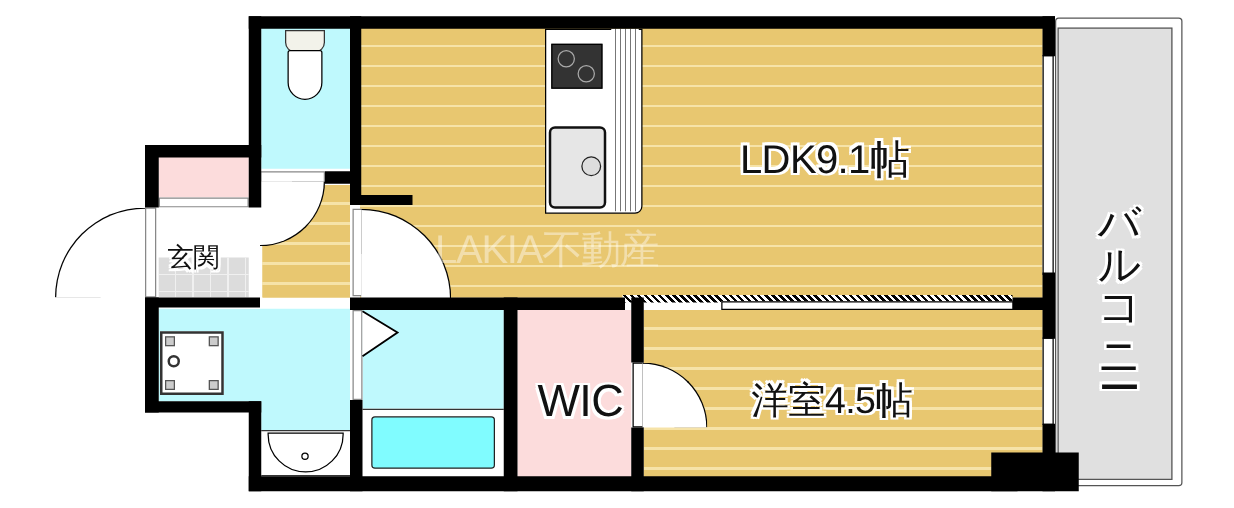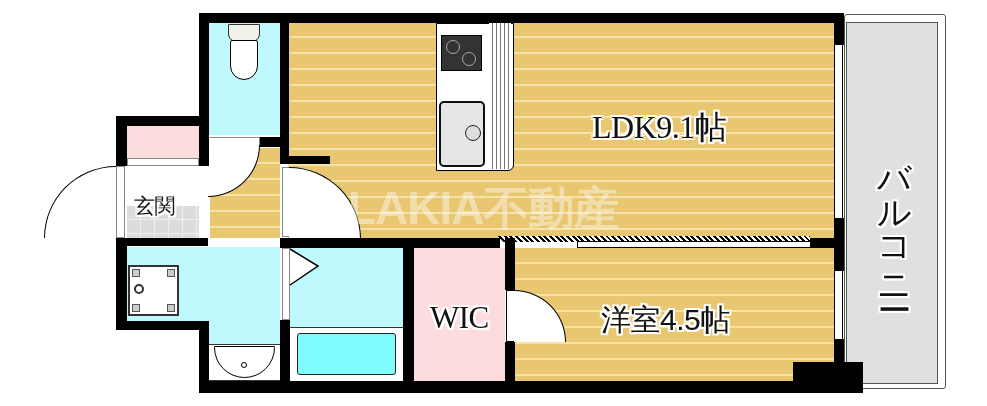--- a/index.html
+++ b/index.html
@@ -19,21 +19,21 @@
       repeating-linear-gradient(to bottom, transparent 0, transparent 13px, #f0f0f0 13px, #f0f0f0 14px);
   }
   .balcony { background:#e0e0e0; border:1px solid #555; }
   .label {
     position:absolute; color:#111; font-family:"Liberation Sans", sans-serif;
     text-shadow: -2px -2px 0 #fff, 2px -2px 0 #fff, -2px 2px 0 #fff, 2px 2px 0 #fff,
                  0 2px 0 #fff, 0 -2px 0 #fff, 2px 0 0 #fff, -2px 0 0 #fff;
     white-space:nowrap; letter-spacing:-0.5px;
   }
   .watermark {
-    position:absolute; color:rgba(255,255,255,0.42); font-weight:bold; font-size:46px;
+    position:absolute; color:rgba(255,255,255,0.42); font-weight:normal; font-size:32px;
     font-family:"Liberation Sans", sans-serif; letter-spacing:-1px; white-space:nowrap;
   }
   .door-swing { position:absolute; background:#fff; border:1.5px solid #000; box-sizing:border-box; }
   .win { position:absolute; background:#fff; border:1px solid #000; box-sizing:border-box; }
   .vtext { writing-mode:vertical-rl; text-orientation:upright; }
 </style>
 </head>
 <body>
 
 <div class="abs" style="left:844px;top:14px;width:102px;height:375px;border:1px solid #555;border-radius:3px;background:#fff;"></div>
@@ -47,33 +47,33 @@
 <div class="abs" style="left:436px;top:23px;width:78px;height:148px;background:#fff;border:1px solid #000;border-radius:0 0 6px 0;"></div>
 <div class="abs" style="left:489px;top:23px;width:22px;height:146px;background:repeating-linear-gradient(to right,#fff 0,#fff 3px,#777 3px,#777 4px);"></div>
 <div class="abs" style="left:441px;top:35px;width:41px;height:36px;background:#333;border:1px solid #000;">
   <div class="abs" style="left:4px;top:4px;width:14px;height:14px;border:1px solid #aaa;border-radius:50%;"></div>
   <div class="abs" style="left:20px;top:16px;width:14px;height:14px;border:1px solid #aaa;border-radius:50%;"></div>
 </div>
 <div class="abs" style="left:439px;top:101px;width:46px;height:66px;background:#e6e6e6;border:2px solid #111;border-radius:5px;">
   <div class="abs" style="left:24px;top:22px;width:16px;height:16px;border:1px solid #222;border-radius:50%;background:#ddd;"></div>
 </div>
 
-<div class="label" style="left:592px;top:106px;font-size:32px;font-family:Liberation Serif, serif;">LDK9.1帖</div>
+<div class="label" style="left:592px;top:106px;font-size:32px;">LDK9.1帖</div>
 
 <div class="win" style="left:834px;top:44px;width:9px;height:176px;"></div>
 
 <div class="abs floor-wood" style="left:515px;top:248px;width:319px;height:138px;"></div>
 <div class="label" style="left:601px;top:300px;font-size:30px;">洋室4.5帖</div>
 <div class="win" style="left:834px;top:270px;width:9px;height:70px;"></div>
 
 <div class="abs" style="left:498px;top:236px;width:312px;height:6px;background:repeating-linear-gradient(45deg,#000 0,#000 2px,#fff 2px,#fff 4px);"></div>
 <div class="abs" style="left:577px;top:241px;width:234px;height:7px;background:#fff;border:1px solid #000;"></div>
 
 <div class="abs floor-pink" style="left:414px;top:248px;width:91px;height:138px;"></div>
-<div class="label" style="left:430px;top:300px;font-size:31px;font-family:Liberation Serif, serif;">WIC</div>
+<div class="label" style="left:430px;top:300px;font-size:36px;">WIC</div>
 <div class="abs" style="left:506px;top:290px;width:9px;height:52px;background:#fff;border:1px solid #000;"></div>
 <div class="door-swing" style="left:514px;top:290px;width:52px;height:52px;border-radius:0 52px 0 0;border-left:none;border-bottom:none;"></div>
 
 <div class="abs floor-blue" style="left:209px;top:22px;width:71px;height:113px;"></div>
 <div class="abs" style="left:228px;top:24px;width:32px;height:57px;">
   <div class="abs" style="left:0;top:0;width:32px;height:18px;background:#f2f2ea;border:1px solid #333;border-radius:0 0 8px 8px;"></div>
   <div class="abs" style="left:2px;top:16px;width:28px;height:40px;background:#fff;border:1px solid #000;border-radius:2px 2px 14px 14px;"></div>
 </div>
 <div class="abs" style="left:208px;top:137px;width:52px;height:9px;background:#fff;border:1px solid #888;"></div>
 <div class="door-swing" style="left:208px;top:145px;width:52px;height:52px;border-radius:0 0 52px 0;border-left:none;border-top:none;"></div>

